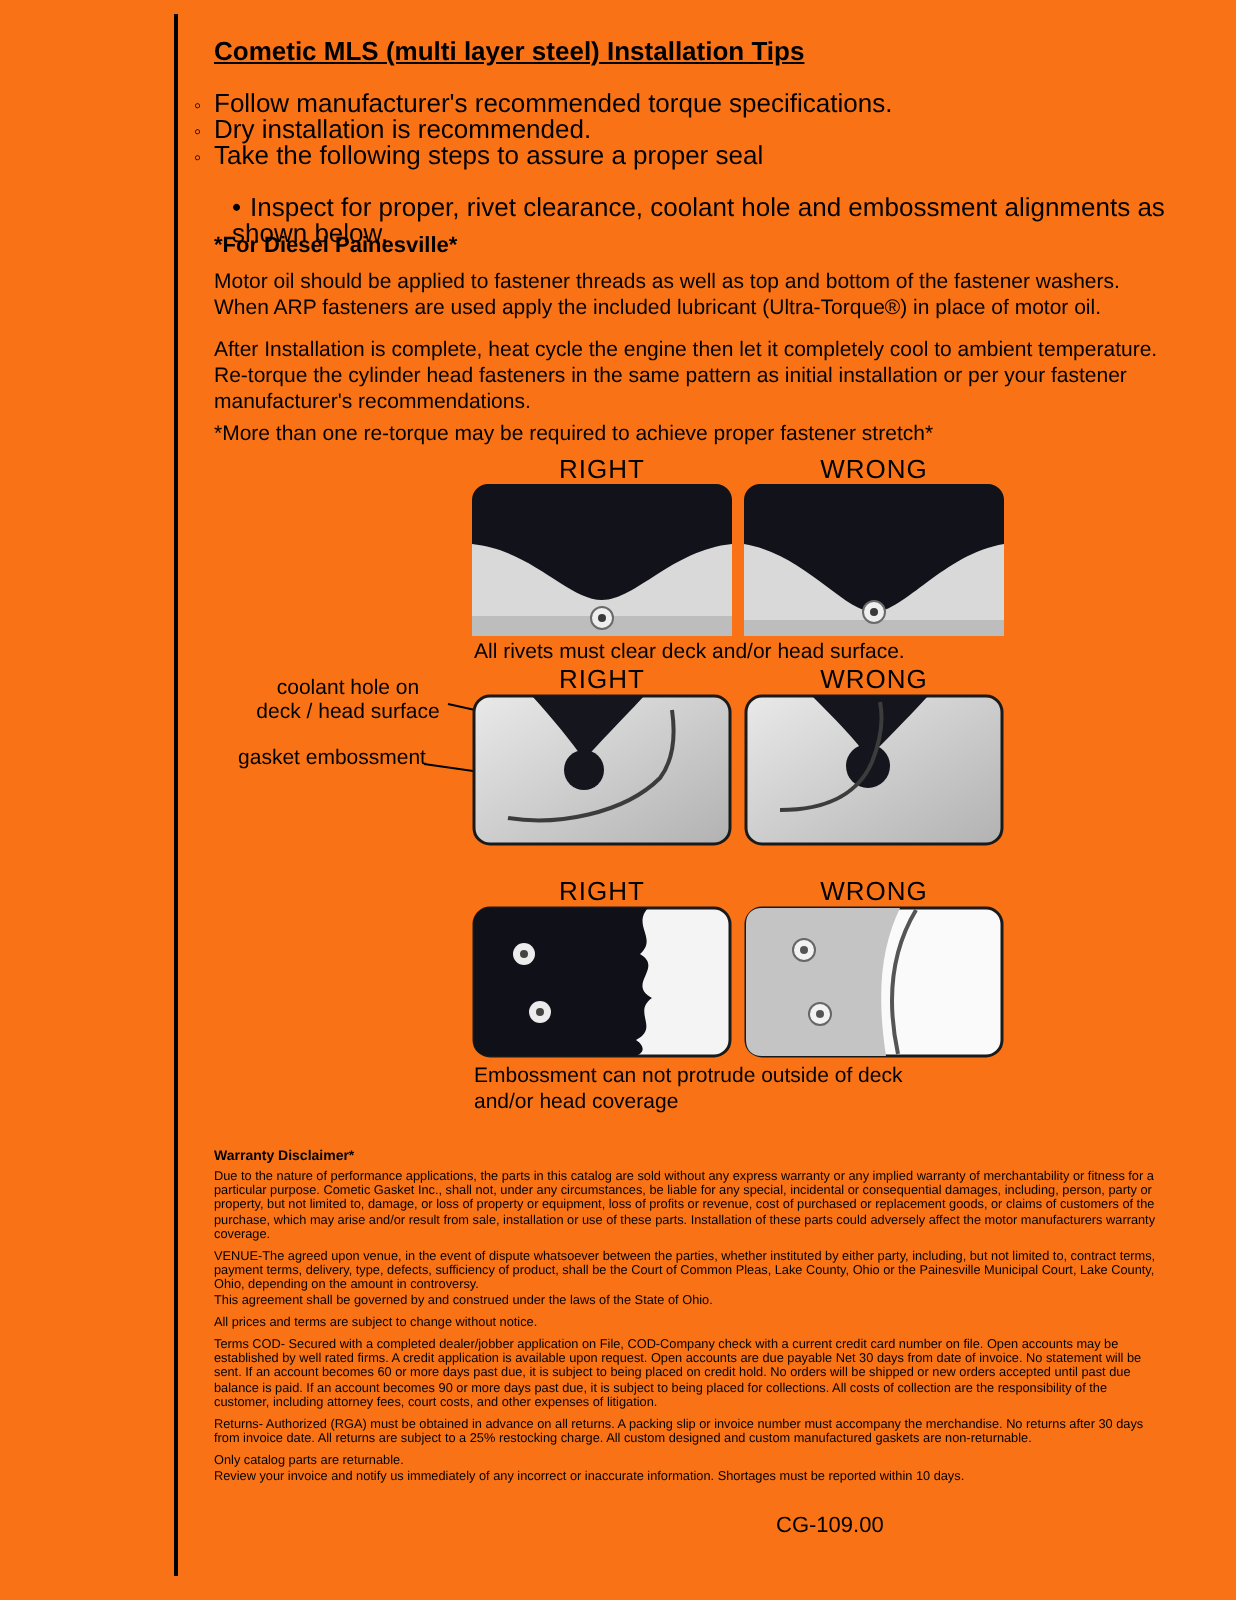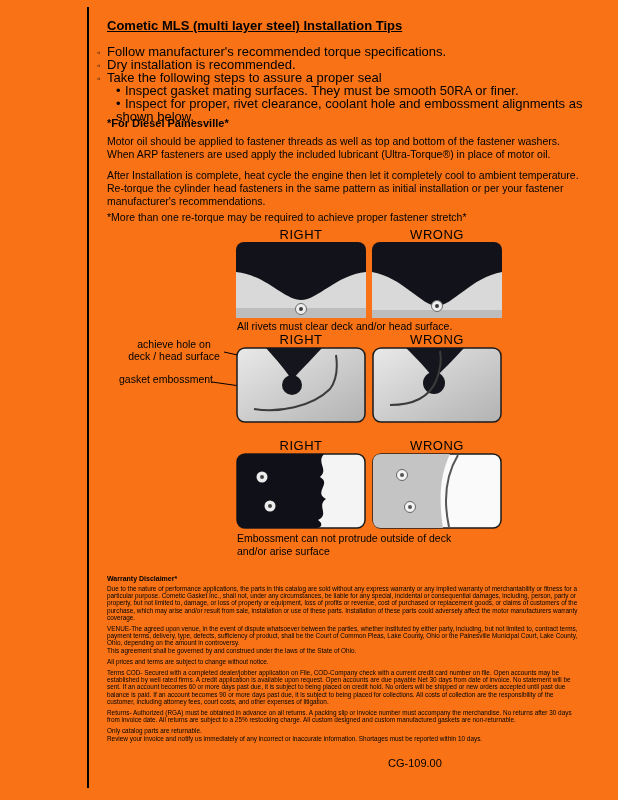--- a/index.html
+++ b/index.html
@@ -31,21 +31,20 @@
 
 <div class="page">
 
   <div class="left-rule"></div>
 
   <h1 class="title abs">Cometic MLS (multi layer steel) Installation Tips</h1>
 
   <div class="bullet body-text abs" style="top:45px">Follow manufacturer's recommended torque specifications.</div>
   <div class="bullet body-text abs" style="top:58px">Dry installation is recommended.</div>
   <div class="bullet body-text abs" style="top:71px">Take the following steps to assure a proper seal</div>
-  <div class="subbullet body-text abs" style="top:84px">Inspect gasket mating surfaces.  They must be smooth 50RA or finer.</div>
   <div class="subbullet body-text abs" style="top:97px">Inspect for proper, rivet clearance, coolant hole and embossment alignments as shown below.</div>
 
   <h2 class="section-head abs" style="top:117px">*For Diesel Painesville*</h2>
   <p class="para abs" style="top:135px">Motor oil should be applied to fastener threads as well as top and bottom of the fastener washers. When ARP fasteners are used apply the included lubricant (Ultra-Torque®) in place of motor oil.</p>
   <p class="para abs" style="top:169px">After Installation is complete, heat cycle the engine then let it completely cool to ambient temperature. Re-torque the cylinder head fasteners in the same pattern as initial installation or per your fastener manufacturer's recommendations.</p>
   <p class="para abs" style="top:211px">*More than one re-torque may be required to achieve proper fastener stretch*</p>
 
   <div class="rw-label abs" style="left:236px; top:227px">RIGHT</div>
   <div class="rw-label abs" style="left:372px; top:227px">WRONG</div>
 
@@ -66,21 +65,21 @@
       <circle cx="65" cy="64" r="5.5" fill="#eeeeee" stroke="#6a6a6a" stroke-width="1"></circle>
       <circle cx="65" cy="64" r="2" fill="#3a3a3a"></circle>
     </svg>
   </div>
   <div class="caption abs" style="top:320px">All rivets must clear deck and/or head surface.</div>
 
   <div class="rw-label abs" style="left:236px; top:332px">RIGHT</div>
   <div class="rw-label abs" style="left:372px; top:332px">WRONG</div>
 
   <div class="annot abs" style="left:126px; top:339px; width:96px">
-    <div>achieve hole on</div>
+    <div>coolant hole on</div>
     <div>deck / head surface</div>
   </div>
   <div class="annot abs" style="left:116px; top:374px; width:100px">gasket embossment</div>
 
   <svg class="abs" style="left:100px; top:336px" width="220" height="70" viewBox="0 0 220 70">
     <line x1="124" y1="16" x2="196" y2="32" stroke="#000" stroke-width="1"></line>
     <line x1="112" y1="46" x2="168" y2="54" stroke="#000" stroke-width="1"></line>
   </svg>
 
   <div class="diagram abs" style="left:236px; top:347px">
@@ -131,21 +130,21 @@
       <path d="M9,1 L78,1 C69,20 66,42 71,75 L9,75 C4,75 1,72 1,67 L1,9 C1,4 4,1 9,1 Z" fill="#c4c4c4"></path>
       <path d="M86,2 C74,22 71,46 77,74" fill="none" stroke="#555" stroke-width="2"></path>
       <circle cx="30" cy="22" r="5.5" fill="#f2f2f2" stroke="#666" stroke-width="1"></circle>
       <circle cx="30" cy="22" r="2" fill="#555"></circle>
       <circle cx="38" cy="54" r="5.5" fill="#f2f2f2" stroke="#666" stroke-width="1"></circle>
       <circle cx="38" cy="54" r="2" fill="#555"></circle>
     </svg>
   </div>
   <div class="caption abs" style="top:532px">
     <div>Embossment can not protrude outside of deck</div>
-    <div>and/or arise surface</div>
+    <div>and/or head coverage</div>
   </div>
 
   <div class="disclaimer abs">
     <h2>Warranty Disclaimer*</h2>
     <p>Due to the nature of performance applications, the parts in this catalog are sold without any express warranty or any implied warranty of merchantability or fitness for a particular purpose.  Cometic Gasket Inc., shall not, under any circumstances, be liable for any special, incidental or consequential damages, including, person, party or property, but not limited to, damage, or loss of property or equipment, loss of profits or revenue, cost of purchased or replacement goods, or claims of customers of the purchase, which may arise and/or result from sale, installation or use of these parts.  Installation of these parts could adversely affect the motor manufacturers warranty coverage.</p>
     <p>VENUE-The agreed upon venue, in the event of dispute whatsoever between the parties, whether instituted by either party, including, but not limited to, contract terms, payment terms, delivery, type, defects, sufficiency of product, shall be the Court of Common Pleas, Lake County, Ohio or the Painesville Municipal Court, Lake County, Ohio, depending on the amount in controversy.
 This agreement shall be governed by and construed under the laws of the State of Ohio.</p>
     <p>All prices and terms are subject to change without notice.</p>
     <p>Terms COD- Secured with a completed dealer/jobber application on File, COD-Company check with a current credit card number on file.  Open accounts may be established by well rated firms.  A credit application is available upon request.  Open accounts are due payable Net 30 days from date of invoice.  No statement will be sent.  If an account becomes 60 or more days past due, it is subject to being placed on credit hold.  No orders will be shipped or new orders accepted until past due balance is paid.  If an account becomes 90 or more days past due, it is subject to being placed for collections.  All costs of collection are the responsibility of the customer, including attorney fees, court costs, and other expenses of litigation.</p>
     <p>Returns- Authorized (RGA) must be obtained in advance on all returns.  A packing slip or invoice number must accompany the merchandise.  No returns after 30 days from invoice date.  All returns are subject to a 25% restocking charge.  All custom designed and custom manufactured gaskets are non-returnable.</p>

